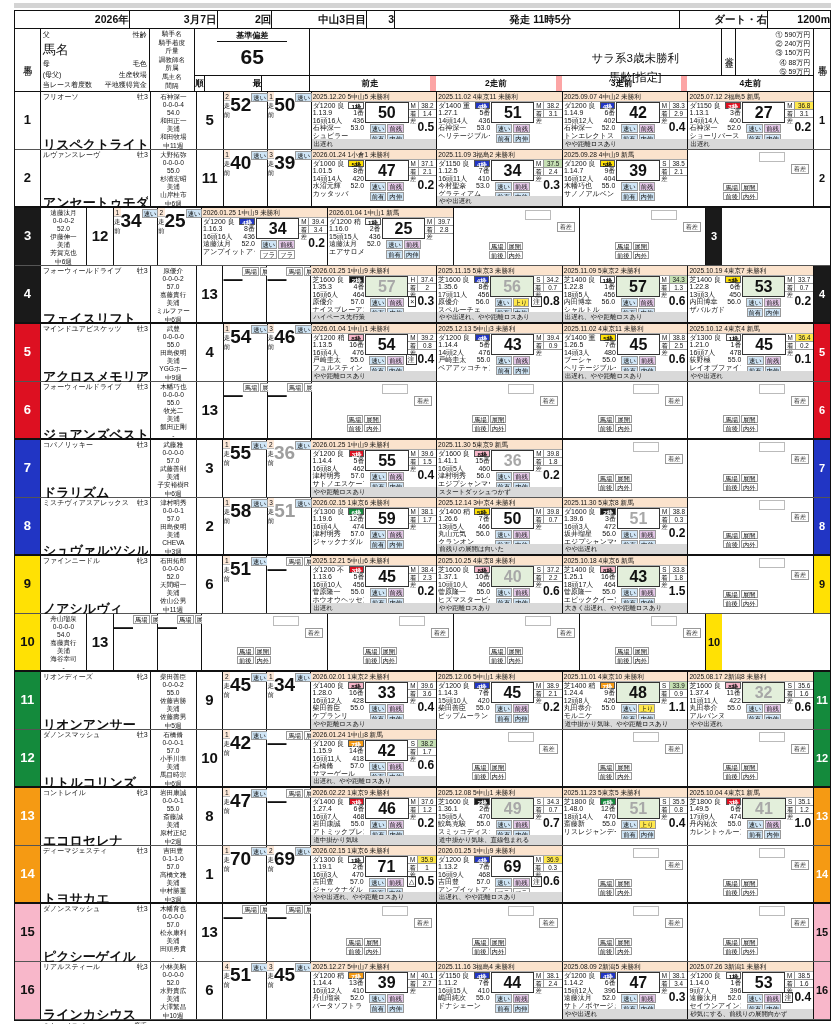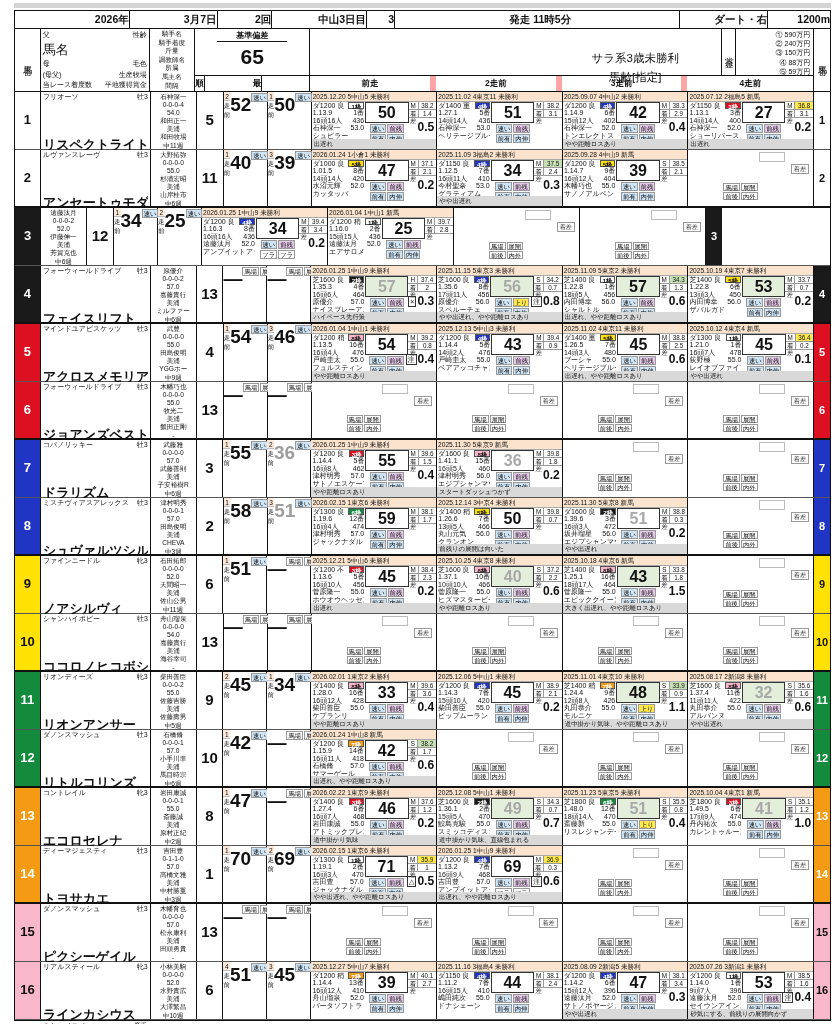--- a/index.html
+++ b/index.html
@@ -2088,37 +2088,20 @@
               <div class="chiprow">
                 <span class="chip t">前後</span>
                 <span class="chip t">内外</span>
               </div>
             </div>
           </div>
           <div class="c-rnum w-w5">9</div>
         </div>
         <div class="hrow thick">
           <div class="c-num w-w5">10</div>
-          <div class="c-names">
-            <div class="fl">
-              <span>シャンハイボビー</span>
-              <span>牡3</span>
-            </div>
-            <div class="nm">ココロノヒコボシ</div>
-            <div class="fl">
-              <span>サクラカリーナ</span>
-              <span>黒鹿毛</span>
-            </div>
-            <div>(エンパイアメーカー)</div>
-            <div class="rt">谷岡牧場</div>
-            <div class="fl">
-              <span>0-0-0-0</span>
-              <span>-</span>
-            </div>
-          </div>
           <div class="c-jockey">
             <div>舟山瑠泉</div>
             <div>0-0-0-0</div>
             <div>54.0</div>
             <div>嘉藤貴行</div>
             <div>美浦</div>
             <div>海谷幸司</div>
             <div>-</div>
           </div>
           <div class="c-rank">13</div>

